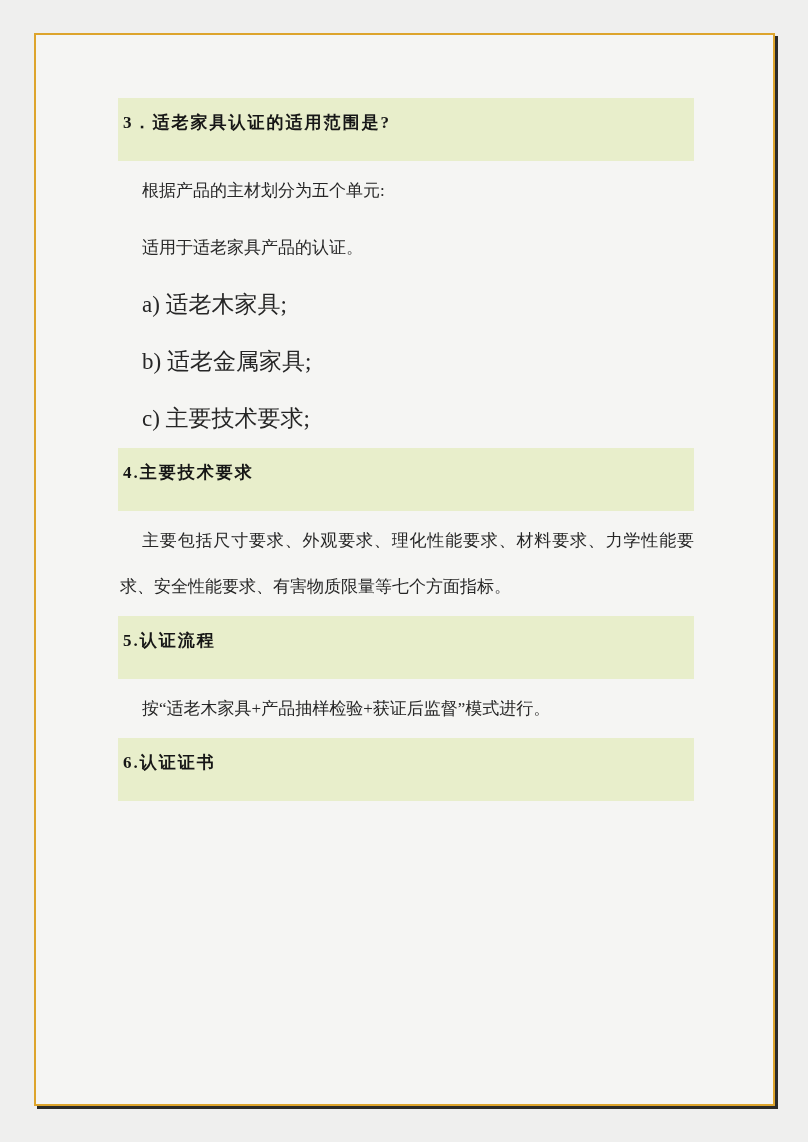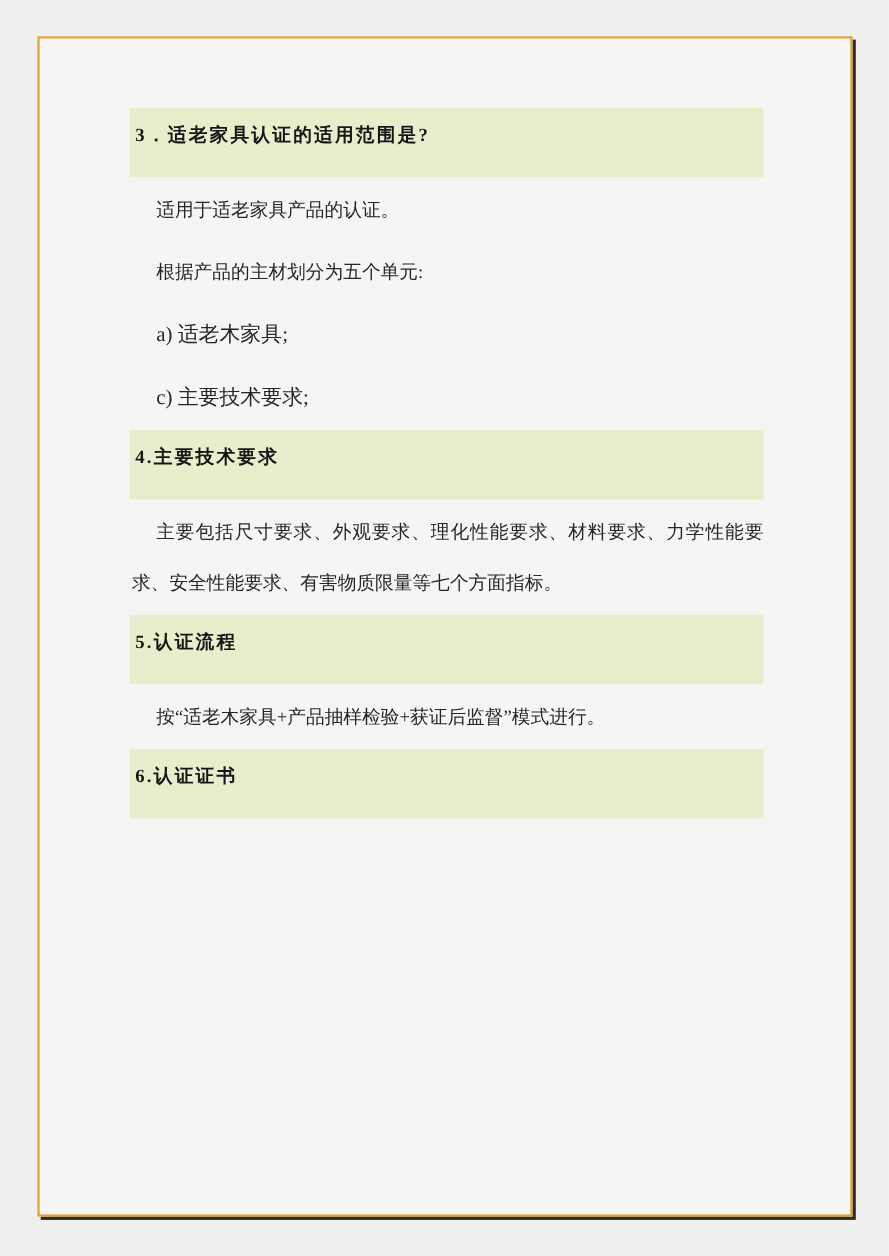--- a/index.html
+++ b/index.html
@@ -47,37 +47,38 @@
   }
   .para {
     font-size: 17px;
     line-height: 46px;
     margin: 5px 0 6px 2px;
     color: #262626;
     text-indent: 22px;
     text-align: justify;
   }
   .list-item {
-    font-size: 19px;
+    font-size: 23px;
     line-height: 46px;
     margin: 5px 0 6px 2px;
     color: #262626;
     text-indent: 22px;
   }
 </style>
 </head>
 <body>
 
 <div class="page">
   <div class="content">
 
     <div class="sec-heading">3．适老家具认证的适用范围是?</div>
+    <div class="para">根据产品的主材划分为五个单元:</div>
     <div class="para">适用于适老家具产品的认证。</div>
-    <div class="para">根据产品的主材划分为五个单元:</div>
     <div class="list-item">a) 适老木家具;</div>
+    <div class="list-item">b) 适老金属家具;</div>
     <div class="list-item">c) 主要技术要求;</div>
 
     <div class="sec-heading">4.主要技术要求</div>
     <div class="para">主要包括尺寸要求、外观要求、理化性能要求、材料要求、力学性能要求、安全性能要求、有害物质限量等七个方面指标。</div>
 
     <div class="sec-heading">5.认证流程</div>
     <div class="para">按“适老木家具+产品抽样检验+获证后监督”模式进行。</div>
 
     <div class="sec-heading">6.认证证书</div>
 

